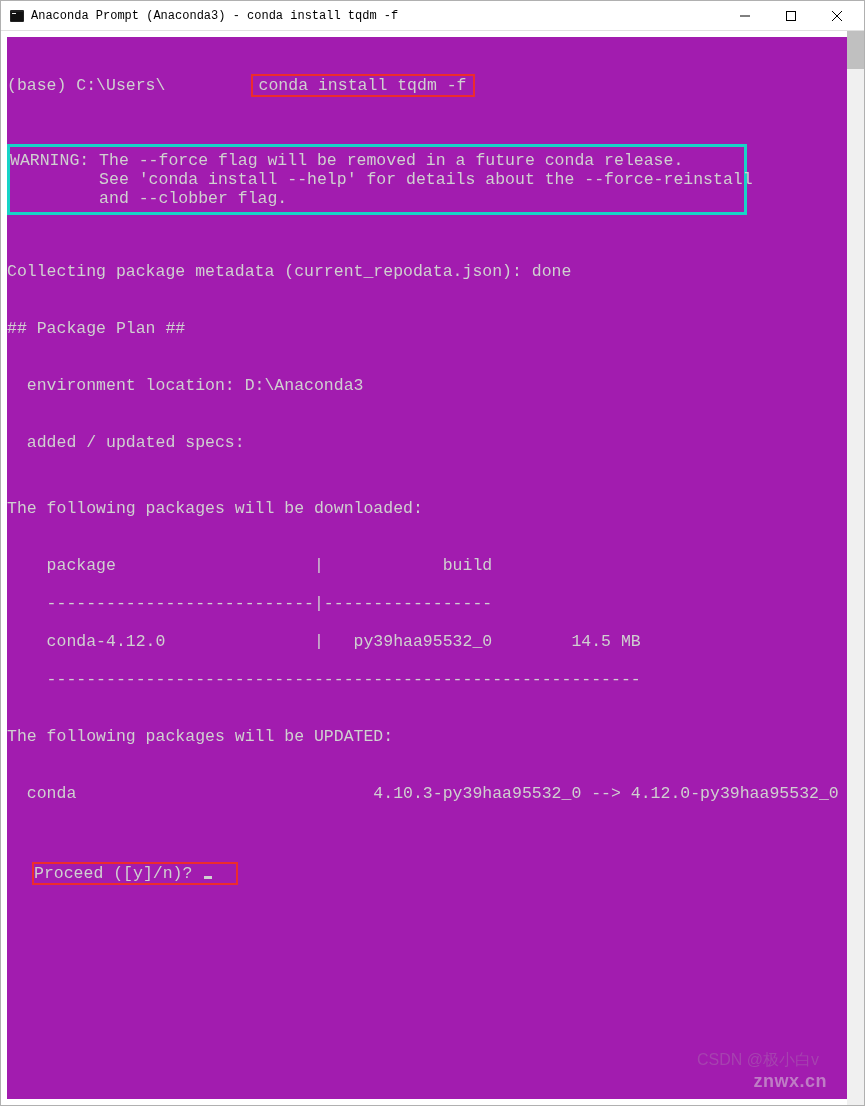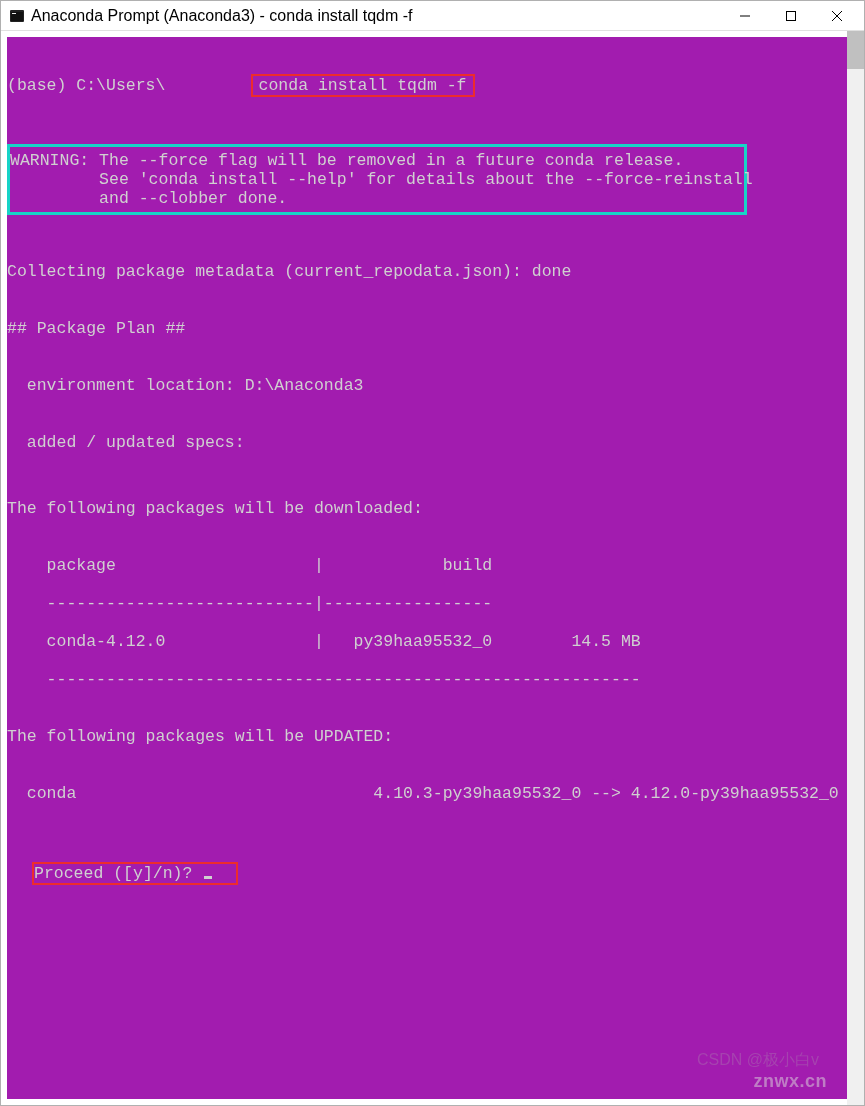--- a/index.html
+++ b/index.html
@@ -19,22 +19,22 @@
     display: flex;
     flex-direction: column;
   }
   .titlebar {
     height: 30px;
     background: #ffffff;
     display: flex;
     align-items: center;
     padding: 0 4px;
     border-bottom: 1px solid #e0e0e0;
-    font-family: Liberation Sans, sans-serif;
-    font-size: 16px;
+    font-family: Liberation Mono, monospace;
+    font-size: 12px;
     color: #000;
   }
   .title-icon {
     width: 16px;
     height: 16px;
     margin: 0 6px 0 4px;
     display: flex;
     align-items: center;
     justify-content: center;
   }
@@ -159,21 +159,21 @@
             <line x1="0" y1="0" x2="10" y2="10" stroke="#000" stroke-width="1"></line>
             <line x1="10" y1="0" x2="0" y2="10" stroke="#000" stroke-width="1"></line>
           </svg>
       </div>
     </div>
   </div>
 
   <div class="client-area">
     <div class="terminal">
 <span class="tline" style="padding-top:18px;"><span>(base) C:\Users\</span>         <span class="box-red1"><span>conda install tqdm -f</span></span></span>
-<div class="box-cyan"><span class="tline">WARNING: The --force flag will be removed in a future conda release.</span><span class="tline">         See 'conda install --help' for details about the --force-reinstall</span><span class="tline">         and --clobber done.</span></div>
+<div class="box-cyan"><span class="tline">WARNING: The --force flag will be removed in a future conda release.</span><span class="tline">         See 'conda install --help' for details about the --force-reinstall</span><span class="tline">         and --clobber flag.</span></div>
 <span class="pt">Collecting package metadata (current_repodata.json): done</span>
 <span class="pt2">## Package Plan ##</span>
 <span class="pt2">  environment location: D:\Anaconda3</span>
 <span class="pt2">  added / updated specs:</span>
 <span class="pt">The following packages will be downloaded:</span>
 <span class="pt2">    package                    |            build</span>
 <span class="tline">    ---------------------------|-----------------</span>
 <span class="tline">    conda-4.12.0               |   py39haa95532_0        14.5 MB</span>
 <span class="tline">    ------------------------------------------------------------</span>
 <span class="pt2">The following packages will be UPDATED:</span>

